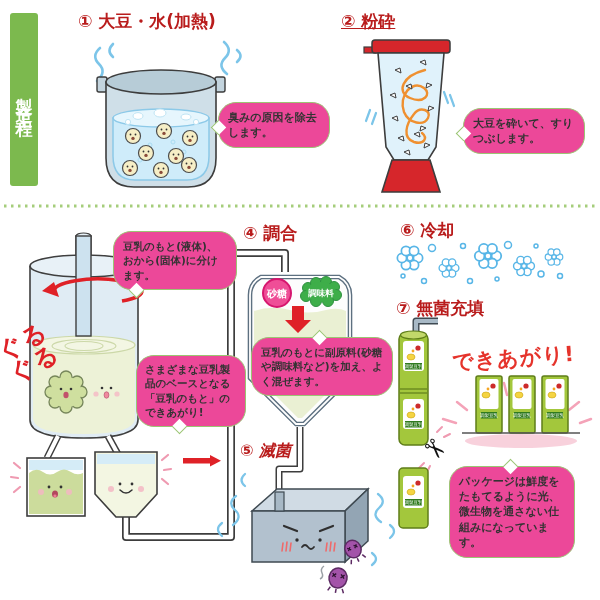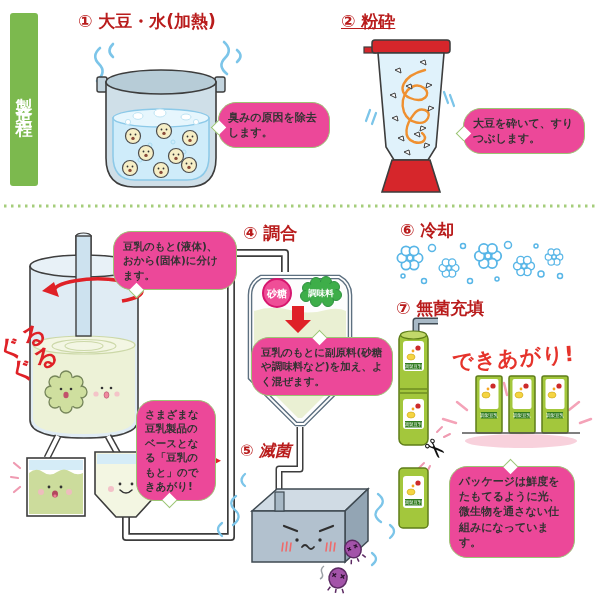--- a/index.html
+++ b/index.html
@@ -410,21 +410,21 @@
 <div class="h" style="left:78px;top:10px;">① 大豆・水(加熱)</div>
 <div class="h" style="left:341px;top:10px;text-decoration:underline;">② 粉砕</div>
 <div class="h" style="left:243px;top:222px;text-align:right;">④ 調合</div>
 <div class="h small" style="left:240px;top:441px;font-style:italic;">⑤ 滅菌</div>
 <div class="h" style="left:400px;top:219px;">⑥ 冷却</div>
 <div class="h" style="left:396px;top:297px;">⑦ 無菌充填</div>
 
 <div class="bubble tail-left" style="left:218px;top:102px;width:112px;">臭みの原因を除去します。</div>
 <div class="bubble tail-left" style="left:463px;top:108px;width:122px;">大豆を砕いて、すりつぶします。</div>
 <div class="bubble tail-down-l" style="left:113px;top:231px;width:124px;font-size:10.5px;">豆乳のもと(液体)、おから(固体)に分けます。</div>
-<div class="bubble tail-down" style="left:136px;top:355px;width:80px;font-size:10.5px;padding:6px 8px;margin-top:45px;">さまざまな豆乳製品のベースとなる「豆乳のもと」のできあがり!</div>
+<div class="bubble tail-down" style="left:136px;top:355px;width:110px;font-size:10.5px;padding:6px 8px;">さまざまな豆乳製品のベースとなる「豆乳のもと」のできあがり!</div>
 <div class="bubble tail-up" style="left:251px;top:337px;width:142px;font-size:10.5px;z-index:5;">豆乳のもとに副原料(砂糖や調味料など)を加え、よく混ぜます。</div>
 <div class="bubble tail-up" style="left:449px;top:466px;width:126px;">パッケージは鮮度をたもてるように光、微生物を通さない仕組みになっています。</div>
 
 <div class="red-spin" style="left:2px;top:326px;">ぐるぐる</div>
 <div class="done" style="left:452px;top:344px;">できあがり!</div>
 <div class="scissors" style="left:424px;top:434px;">✂</div>
 
 </div>
 
 </body></html>

